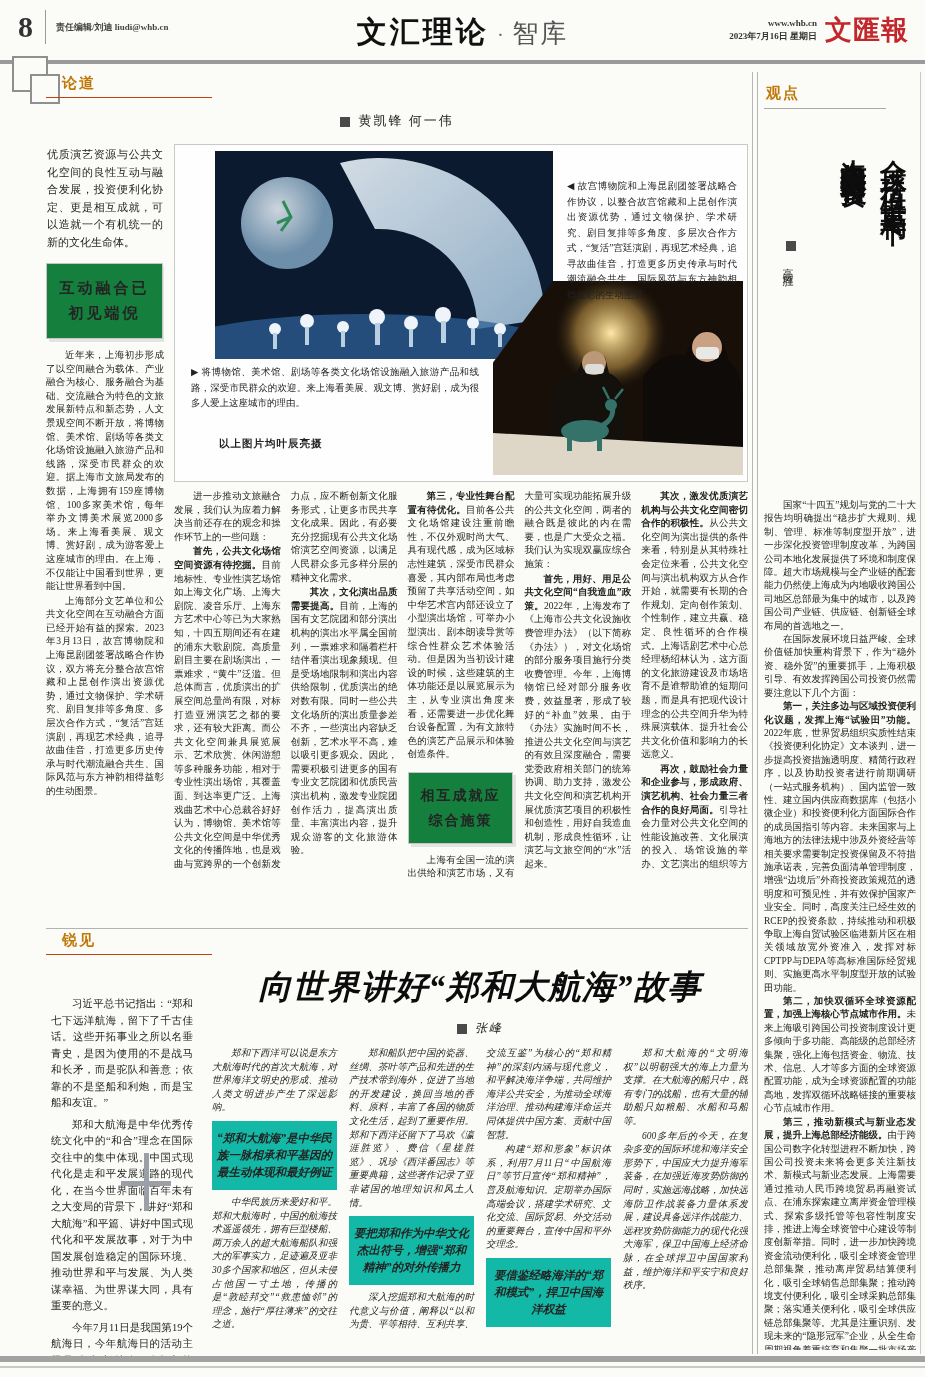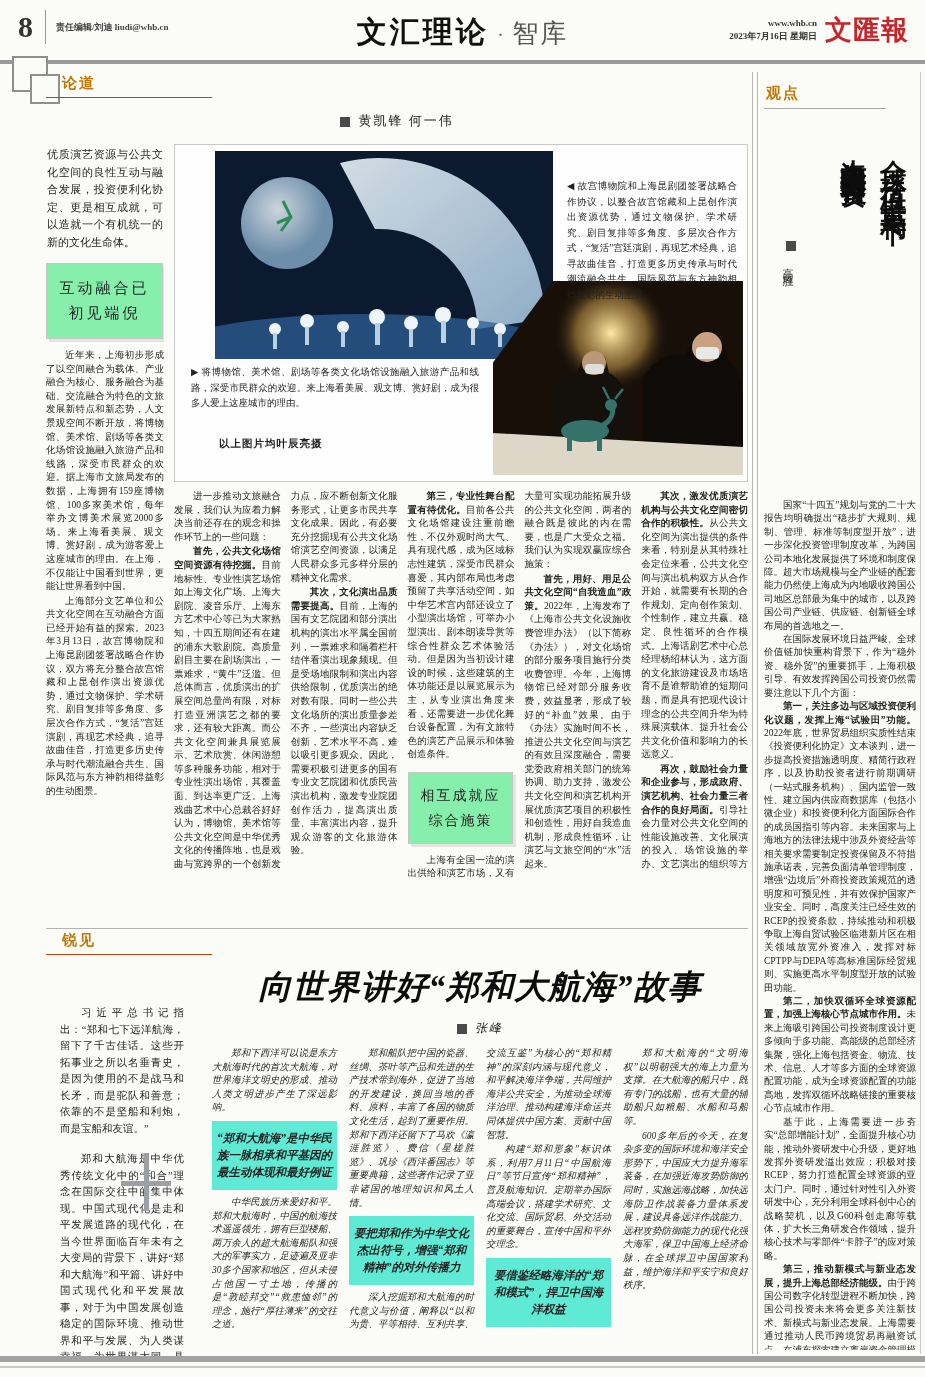--- a/index.html
+++ b/index.html
@@ -26,22 +26,22 @@
   .sec-label{display:inline-block;font-family:"Liberation Sans","DejaVu Sans",sans-serif;
              font-size:15px;font-weight:bold;color:#c07908;letter-spacing:2px;}
   .label-wrap{border-bottom:1px solid #c2410c;width:150px;padding:2px 0 4px 16px;}
   .m-title{text-align:center;font-family:"Liberation Sans","DejaVu Sans",sans-serif;
            font-size:45px;font-weight:bold;letter-spacing:1px;color:#0d0d0d;margin-top:12px;}
   .byline{text-align:center;font-size:13px;letter-spacing:2px;color:#222;margin-top:14px;}
   .sq{display:inline-block;width:10px;height:10px;background:#4a4a4a;margin-right:8px;vertical-align:middle;}
   .m-article{display:flex;gap:10px;margin-top:14px;}
   .m-col1{width:118px;flex:none;height:732px;overflow:hidden;}
   .m-intro{font-size:11px;line-height:17.5px;text-align:justify;padding:2px 1px;color:#1d1d1d;}
-  .hbox{border:1px solid #c6c6c4;box-shadow:3px 3px 0 #e4e4e1;background:#86efac;
-        padding:12px 5px;text-align:center;font-size:15px;font-weight:normal;letter-spacing:3px;
+  .hbox{border:1px solid #c6c6c4;box-shadow:3px 3px 0 #e4e4e1;background:#15803d;
+        padding:12px 5px;text-align:center;font-size:15px;font-weight:bold;letter-spacing:3px;
         line-height:25px;margin:10px 1px 10px 0;break-inside:avoid;}
   .bodyp{font-size:9.5px;line-height:13.6px;text-align:justify;text-indent:2em;margin:0 0 1px 0;}
   .lead{font-weight:bold;}
   .m-right{flex:1;min-width:0;}
   
   .photoblock{position:relative;height:336px;border:1px solid #c9c9c9;background:#fefefe;}
   .photo1{position:absolute;left:40px;top:6px;width:338px;height:208px;
           clip-path:polygon(0 0,100% 0,100% 64%,83% 100%,0 100%);}
   .photo2{position:absolute;right:4px;top:136px;width:250px;height:194px;
           clip-path:polygon(24% 0,100% 0,100% 100%,0 100%,0 42%);}
@@ -49,29 +49,29 @@
   .cap2{position:absolute;left:16px;top:220px;width:288px;font-size:9.5px;line-height:15.5px;text-align:justify;color:#222;}
   .credit{position:absolute;left:44px;top:292px;font-size:10.5px;font-weight:bold;letter-spacing:1px;}
   .m-flow{margin-top:8px;height:392px;overflow:hidden;column-count:5;column-gap:10px;
           font-size:9.5px;line-height:13.6px;text-align:justify;}
   .m-flow .hbox{font-size:14px;padding:10px 4px;letter-spacing:2px;}
   
   .ruijian{position:absolute;left:0;top:856px;width:702px;height:424px;border-top:1px solid #b2b2b2;}
   .r-body{display:flex;gap:14px;margin-top:2px;}
   .r-quote{position:relative;width:152px;flex:none;font-size:10.5px;line-height:16.5px;
            text-align:justify;height:366px;overflow:hidden;padding-top:34px;color:#1e1e1e;}
-  .r-quote p{margin:14px;text-indent:2em;}
+  .r-quote p{margin:5px;text-indent:2em;}
   .qcross-v{position:absolute;left:98px;top:196px;width:5px;height:58px;background:#9aa0a6;}
   .qcross-h{position:absolute;left:75px;top:224px;width:50px;height:5px;background:#9aa0a6;}
   .r-main{flex:1;min-width:0;font-style:italic;}
   .r-title{text-align:center;font-size:33px;font-weight:bold;letter-spacing:1px;margin-top:8px;color:#0c0c0c;}
   .r-byline{text-align:center;font-size:12px;margin-top:10px;letter-spacing:2px;}
   .r-flow{margin-top:10px;column-count:4;column-gap:12px;height:288px;overflow:hidden;
           font-size:9.5px;line-height:13.4px;text-align:justify;}
-  .rbox{background:#5eead4;padding:9px 5px;font-weight:bold;font-size:11.5px;line-height:17px;
+  .rbox{background:#14b8a6;padding:9px 5px;font-weight:bold;font-size:11.5px;line-height:17px;
         text-align:center;margin:6px 0;break-inside:avoid;}
   
   .divider-v{position:absolute;left:752px;top:72px;height:1282px;width:4px;
              border-left:1px solid #b5b5b5;border-right:1px solid #b5b5b5;}
   .edge-r{position:absolute;left:920px;top:72px;height:1282px;width:1px;background:#c9c9c9;}
   .opinion{position:absolute;left:764px;top:84px;width:152px;height:1266px;overflow:hidden;}
   .op-label-wrap{border-bottom:1px solid #aaa;width:120px;padding:0 0 5px 2px;}
   .op-title-block{position:relative;height:352px;margin-top:24px;}
   .op-title{position:absolute;right:2px;top:6px;writing-mode:vertical-rl;
             font-family:"Liberation Sans","DejaVu Sans",sans-serif;font-weight:bold;color:#0d0d0d;}
@@ -268,21 +268,20 @@
       </div>
       <div class="op-byline">
         <span class="sq"></span><span>高运胜</span>
       </div>
     </div>
     <div class="op-body">
       <p><span>国家“十四五”规划与党的二十大报告均明确提出“稳步扩大规则、规制、管理、标准等制度型开放”，进一步深化投资管理制度改革，为跨国公司本地化发展提供了环境和制度保障。超大市场规模与全产业链的配套能力仍然使上海成为内地吸收跨国公司地区总部最为集中的城市，以及跨国公司产业链、供应链、创新链全球布局的首选地之一。</span></p>
       <p><span>在国际发展环境日益严峻、全球价值链加快重构背景下，作为“稳外资、稳外贸”的重要抓手，上海积极引导、有效发挥跨国公司投资仍然需要注意以下几个方面：</span></p>
       <p><span class="lead">第一，关注多边与区域投资便利化议题，发挥上海“试验田”功能。</span><span>2022年底，世界贸易组织实质性结束《投资便利化协定》文本谈判，进一步提高投资措施透明度、精简行政程序，以及协助投资者进行前期调研（一站式服务机构）、国内监管一致性、建立国内供应商数据库（包括小微企业）和投资便利化方面国际合作的成员国指引等内容。未来国家与上海地方的法律法规中涉及外资经营等相关要求需要制定投资保留及不符措施承诺表，完善负面清单管理制度，增强“边境后”外商投资政策规范的透明度和可预见性，并有效保护国家产业安全。同时，高度关注已经生效的RCEP的投资条款，持续推动和积极争取上海自贸试验区临港新片区在相关领域放宽外资准入，发挥对标CPTPP与DEPA等高标准国际经贸规则、实施更高水平制度型开放的试验田功能。</span></p>
       <p><span class="lead">第二，加快双循环全球资源配置，加强上海核心节点城市作用。</span><span>未来上海吸引跨国公司投资制度设计更多倾向于多功能、高能级的总部经济集聚，强化上海包括资金、物流、技术、信息、人才等多方面的全球资源配置功能，成为全球资源配置的功能高地，发挥双循环战略链接的重要核心节点城市作用。</span></p>
-      <p><span>基于此，上海需要进一步夯实“总部增能计划”，全面提升核心功能，推动外资研发中心升级，更好地发挥外资研发溢出效应；积极对接RCEP，努力打造配置全球资源的亚太门户。同时，通过针对性引入外资研发中心，充分利用全球科创中心的战略契机，以及G60科创走廊等载体，扩大长三角研发合作领域，提升核心技术与零部件“卡脖子”的应对策略。</span></p>
       <p><span class="lead">第三，推动新模式与新业态发展，提升上海总部经济能级。</span><span>由于跨国公司数字化转型进程不断加快，跨国公司投资未来将会更多关注新技术、新模式与新业态发展。上海需要通过推动人民币跨境贸易再融资试点、在浦东探索建立离岸资金管理模式、探索多级托管等包容性制度安排，推进上海全球资管中心建设等制度创新举措。同时，进一步加快跨境资金流动便利化，吸引全球资金管理总部集聚，推动离岸贸易结算便利化，吸引全球销售总部集聚；推动跨境支付便利化，吸引全球采购总部集聚；落实通关便利化，吸引全球供应链总部集聚等。尤其是注重识别、发现未来的“隐形冠军”企业，从全生命周期视角着重培育和集聚一批市场垄断性高、能力更强、对产业链上下游带动作用更大的“小微型总部”和“天生全球化企业”。</span></p>
 
     </div>
   </aside>
 
   <div class="bband"></div>
   <div class="bband2"></div>
 </div>
 
 </body></html>

